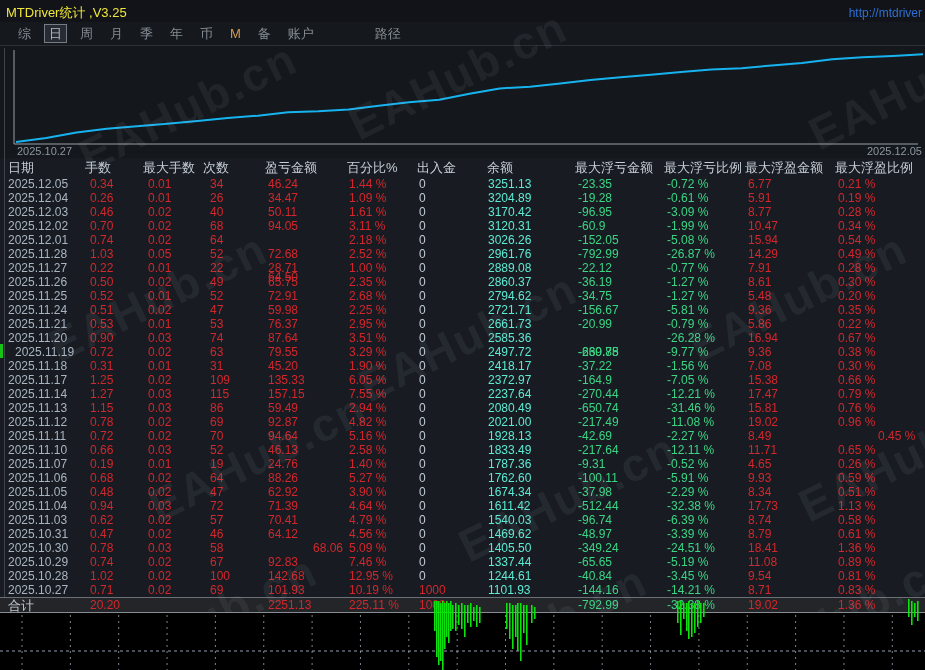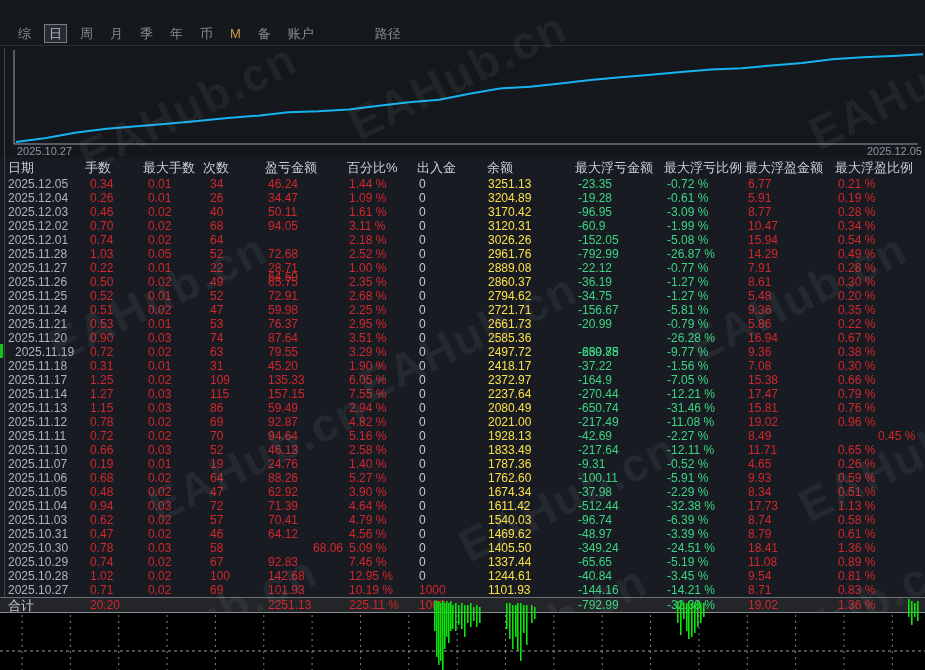--- a/index.html
+++ b/index.html
@@ -21,39 +21,43 @@
   .chart svg{position:absolute;left:0;top:0;overflow:visible;}
   .chart-label{position:absolute;top:99px;font-size:11px;color:#8d97a1;white-space:nowrap;}
   .chart-label.start{left:17px;}
   .chart-label.end{right:3px;}
   
   .table{position:absolute;left:0;top:158px;width:925px;height:454px;background:#181c22;}
   .th{position:absolute;top:1px;font-size:13px;color:#c6ced6;white-space:nowrap;overflow:hidden;line-height:18px;}
   .row{position:absolute;left:0;width:925px;height:14px;}
   .cell{position:absolute;top:0;font-size:12px;line-height:14px;white-space:nowrap;}
   .c-date{color:#a9b5c1}.c-red{color:#d2272c}.c-green{color:#3bd584}
-  .c-bal{color:#fde047}.c-gray{color:#c3cbd3}
+  .c-bal{color:#5eead4}.c-gray{color:#c3cbd3}
   .total{position:absolute;left:0;top:439px;width:925px;height:15px;background:#232528;
          border-top:1px solid #6b7076;box-sizing:border-box;z-index:1;}
   .total .cell{line-height:15px;}
   
   .bottom{position:absolute;left:0;top:612px;width:925px;height:58px;background:#000;
           border-top:1px solid #878d93;box-sizing:border-box;z-index:5;}
   .bottom svg{position:absolute;left:0;top:0;overflow:visible;}
   
   .vframe{position:absolute;left:4px;top:48px;width:1px;height:564px;background:#3f444a;}
   .marker{position:absolute;left:0;top:344px;width:3px;height:14px;background:#17c217;z-index:6;}
   .wm{position:absolute;color:rgba(173,186,199,0.085);font-size:46px;font-weight:bold;
       transform:rotate(-26deg);white-space:nowrap;pointer-events:none;z-index:4;letter-spacing:2px;}
 </style>
 </head>
 <body>
 
 <div id="app">
 
+  <div class="titlebar">
+    <span class="title">MTDriver统计 ,V3.25</span>
+    <span class="url">http://mtdriver</span>
+  </div>
 
   <div class="menubar" id="menubar">
       <span class="menu-item">综</span>
       <span class="menu-item selected">日</span>
       <span class="menu-item">周</span>
       <span class="menu-item">月</span>
       <span class="menu-item">季</span>
       <span class="menu-item">年</span>
       <span class="menu-item">币</span>
       <span class="menu-item accent">M</span>

